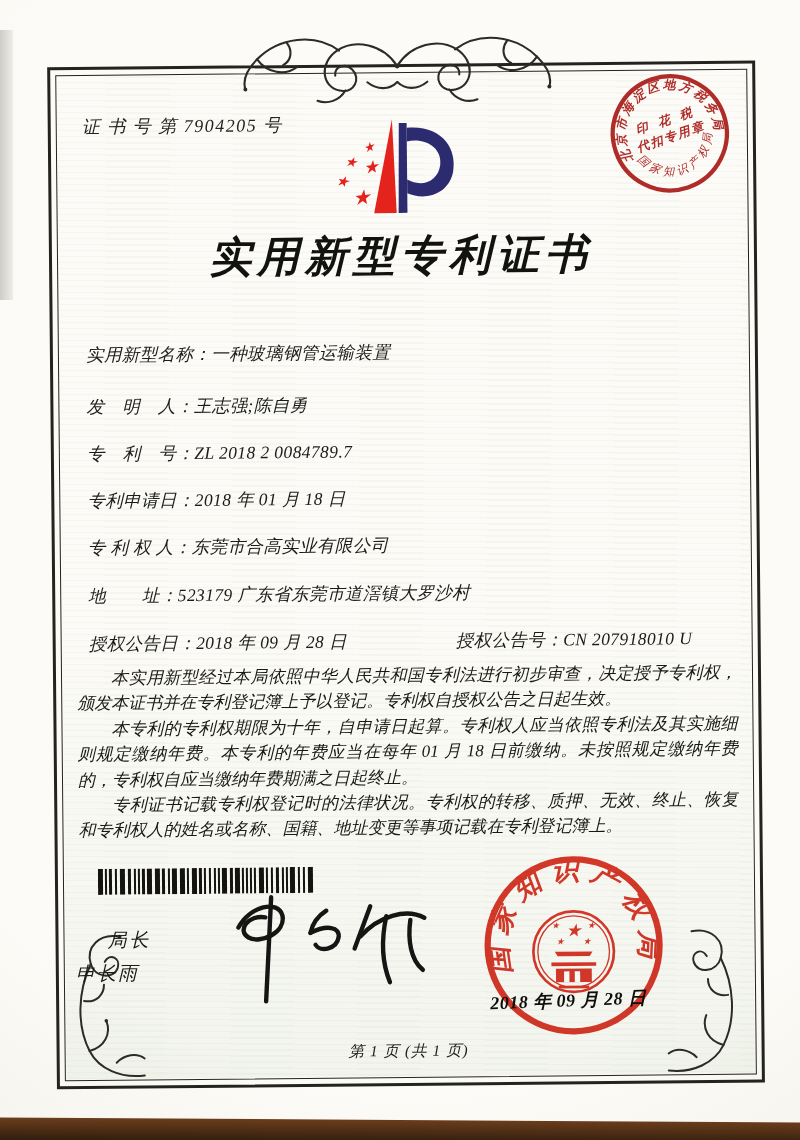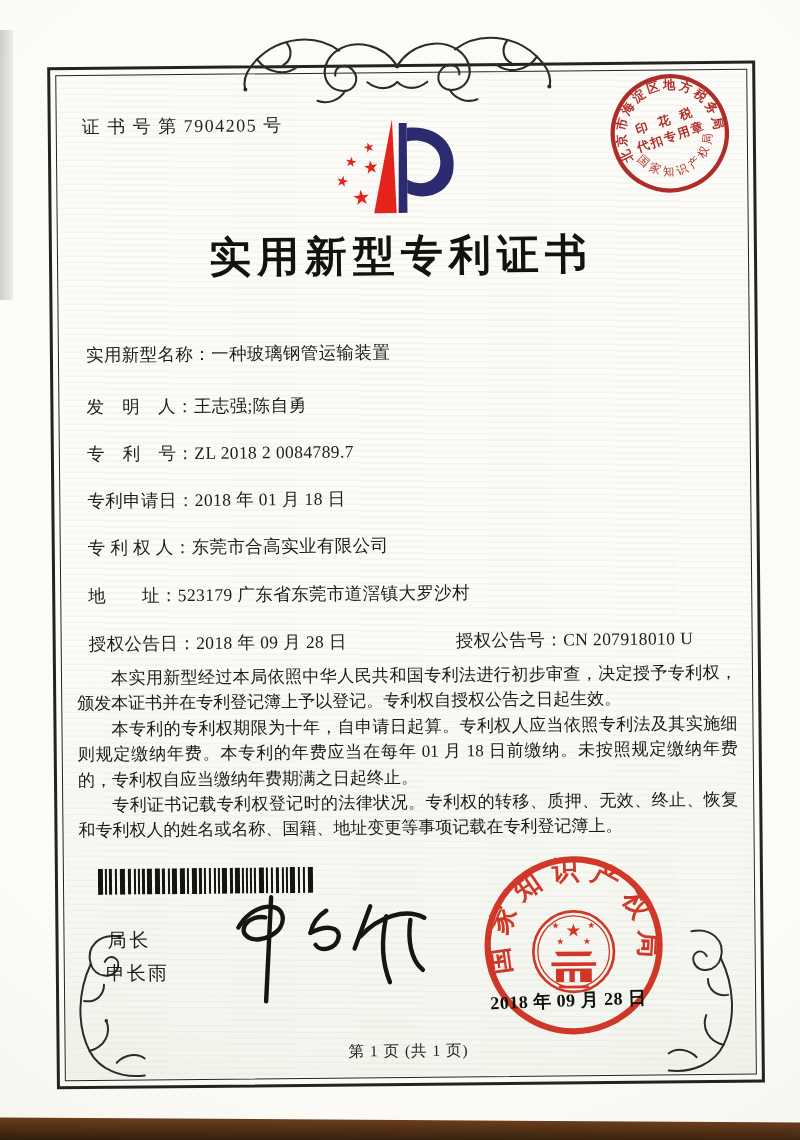--- a/index.html
+++ b/index.html
@@ -7,21 +7,21 @@
     --logo-red:#e3231c; --logo-navy:#2d2b70; --ink:#1d1d1b;
   }
   html,body{margin:0;padding:0;}
   body{
     width:800px;height:1140px;position:relative;overflow:hidden;
     background:#efede7;
     font-family:"Liberation Serif","DejaVu Serif",serif;
     color:var(--ink);
   }
   .photo{position:absolute;inset:0;
-    background:radial-gradient(130% 95% at 52% 42%, #fcfbf7 55%, #f1efe8 88%, #e7e4db 100%);}
+    background:radial-gradient(130% 95% at 52% 42%, #fcfbf7 55%, #f1efe8 88%, #e7e4db 100%);font-style:italic;}
   .photo-edge{position:absolute;left:0;top:30px;width:13px;height:270px;
     background:linear-gradient(90deg,#c6c5c1,#edebe5);opacity:.85;}
   .table-edge{position:absolute;left:-8px;right:-8px;bottom:-10px;height:30px;
     background:linear-gradient(180deg,#6b3d1c,#34200e 70%,#1d1207);
     transform:rotate(.35deg);}
   .cert{position:absolute;inset:0;transform:rotate(-.55deg);transform-origin:400px 570px;}
   .frame-outer{position:absolute;left:52px;top:64px;width:702px;height:1016px;
     border:3px solid #24241f;}
   .frame-inner{position:absolute;inset:5px;border:1px solid #24241f;}
   .frame-texture{position:absolute;inset:7px;pointer-events:none;
@@ -31,21 +31,21 @@
   .certno{position:absolute;left:86px;top:112px;font-size:18px;letter-spacing:1.5px;color:#242420;}
   .title{position:absolute;left:0;top:228px;width:808px;text-align:center;
     font-size:42px;font-weight:bold;letter-spacing:6px;color:#121210;}
   .logo{position:absolute;left:318px;top:96px;width:176px;height:142px;}
   .field{position:absolute;left:88px;font-size:17.5px;color:#1c1c1a;letter-spacing:.4px;white-space:nowrap;}
   .paras{position:absolute;left:76px;top:663px;width:660px;font-size:17px;
     line-height:25.4px;text-align:justify;color:#191917;}
   .paras p{margin:0;text-indent:2em;}
   .barcode{position:absolute;left:95px;top:866px;width:218px;height:26px;}
   .post-title{position:absolute;left:104px;top:925px;font-size:19px;letter-spacing:3px;color:#1b1b19;}
-  .post-name{position:absolute;left:102px;top:958px;font-size:19px;letter-spacing:2px;color:#1b1b19;}
+  .post-name{position:absolute;left:72px;top:958px;font-size:19px;letter-spacing:2px;color:#1b1b19;}
   .signature{position:absolute;left:205px;top:886px;width:240px;height:118px;}
   .seal{position:absolute;left:470px;top:853px;width:200px;height:188px;mix-blend-mode:multiply;opacity:.96;}
   .seal-date{position:absolute;left:486px;top:990px;font-size:18px;font-weight:bold;
     color:#0e0e0c;transform:rotate(-1.6deg);letter-spacing:.5px;white-space:nowrap;}
   .taxstamp{position:absolute;left:598px;top:60px;width:152px;height:152px;mix-blend-mode:multiply;opacity:.9;}
   .pagefooter{position:absolute;left:0;top:1041px;width:808px;text-align:center;
     font-size:15.5px;letter-spacing:1px;color:#232321;}
   .ornament{position:absolute;pointer-events:none;}
   .orn-top{left:232px;top:20px;width:340px;height:88px;}
   .orn-bl{left:60px;top:928px;width:86px;height:152px;}

